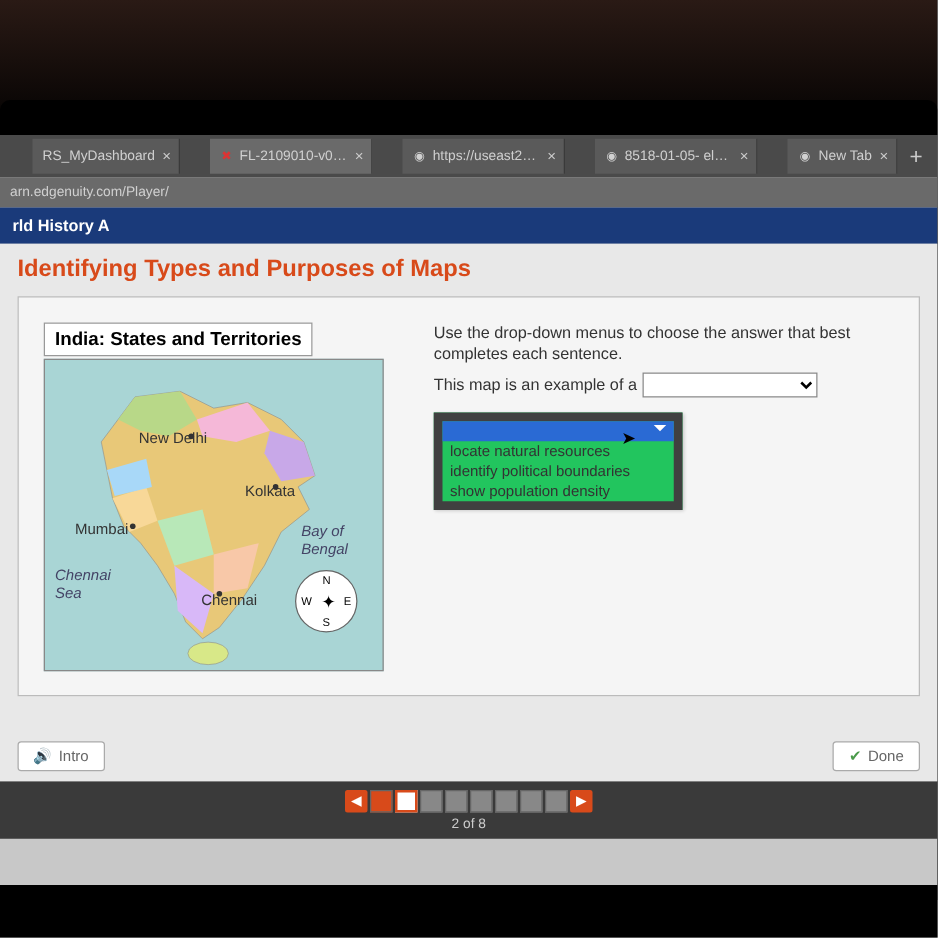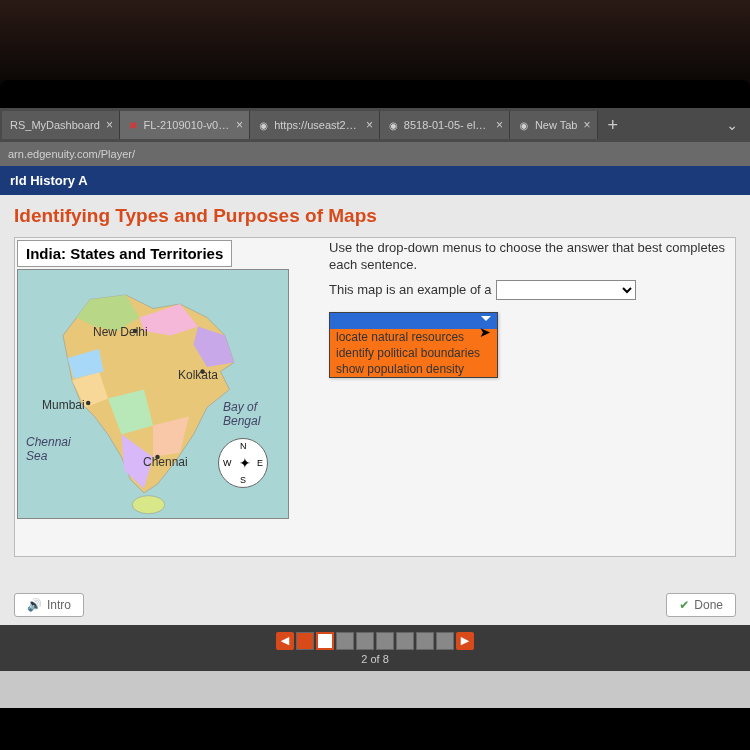--- a/index.html
+++ b/index.html
@@ -1,47 +1,47 @@
 <!DOCTYPE html>
 <html><head>
 <meta charset="utf-8">
 <style>
   * { margin: 0; padding: 0; box-sizing: border-box; font-family: Arial, sans-serif; }
   body { background: #1a1a1a; width: 750px; height: 750px; overflow: hidden; position: relative; }
   .photo-frame { position: absolute; top: 0; left: 0; width: 750px; height: 750px; background: linear-gradient(180deg, #2a1a15 0%, #000 15%); }
   .laptop { position: absolute; top: 80px; left: 0; width: 750px; height: 640px; background: #000; border-radius: 8px 8px 0 0; padding: 28px 0 0 0; }
   .screen { background: #c8c8c8; width: 750px; height: 600px; position: relative; }
   .tabbar { background: #4a4a4a; height: 34px; display: flex; align-items: center; padding-left: 2px; gap: 0; }
-  .tab { background: #5a5a5a; color: #d0d0d0; font-size: 11px; height: 28px; display: flex; align-items: center; padding: 0 6px 0 8px; border-right: 1px solid #3a3a3a; min-width: 0; flex: 0 0 auto; max-width: 130px; position: relative; }
+  .tab { background: #5a5a5a; color: #d0d0d0; font-size: 11px; height: 28px; display: flex; align-items: center; padding: 0 6px 0 8px; border-right: 1px solid #3a3a3a; min-width: 0; flex: 0 0 auto; max-width: 130px; position: relative; margin-left: 24px; }
   .tab.active { background: #6a6a6a; }
   .tab-title { white-space: nowrap; overflow: hidden; text-overflow: ellipsis; max-width: 90px; }
   .tab-close { margin-left: 6px; font-size: 12px; color: #ccc; }
   .tab-icon { width: 12px; height: 12px; margin-right: 5px; display: inline-flex; align-items: center; justify-content: center; font-size: 10px; }
   .tab-add { color: #ccc; font-size: 18px; padding: 0 10px; }
   .tab-overflow { color: #ccc; font-size: 14px; margin-left: auto; padding: 0 12px; }
   .addrbar { background: #6a6a6a; height: 24px; display: flex; align-items: center; padding: 0 8px; }
   .addr { color: #d0d0d0; font-size: 11px; }
   .course-header { background: #1a3a7a; color: #fff; font-size: 13px; font-weight: bold; padding: 7px 10px; }
   .content { background: #e8e8e8; padding: 10px 14px 0 14px; height: 430px; position: relative; }
   .lesson-title { color: #d84a1a; font-size: 19px; font-weight: bold; margin-bottom: 10px; }
-  .panel { background: #f5f5f5; border: 1px solid #bbb; display: flex; padding: 2px; gap: 12px; height: 320px; }
+  .panel { background: #f5f5f5; border: 1px solid #bbb; display: flex; padding: 20px; gap: 12px; height: 320px; }
   .map-col { width: 300px; }
   .map-title-box { background: #fff; border: 1px solid #999; padding: 4px 8px; font-size: 15px; font-weight: bold; display: inline-block; margin-bottom: 2px; }
   .india-map { width: 272px; height: 250px; position: relative; background: #a9d5d5; border: 1px solid #888; overflow: hidden; }
   .india-map svg { width: 100%; height: 100%; }
   .map-label { position: absolute; font-size: 12px; color: #333; }
   .map-label.italic { font-style: italic; color: #446; }
   .compass { position: absolute; right: 20px; bottom: 30px; width: 50px; height: 50px; background: #fff; border-radius: 50%; border: 1px solid #666; display: flex; align-items: center; justify-content: center; }
   .compass-inner { font-size: 9px; text-align: center; position: relative; width: 100%; height: 100%; }
   .compass-inner span { position: absolute; }
   .q-col { flex: 1; font-size: 13px; color: #333; position: relative; }
   .q-instruct { margin-bottom: 6px; line-height: 1.3; }
   .q-line { margin-bottom: 15px; display: flex; align-items: center; gap: 4px; flex-wrap: wrap; }
   select.dd { font-size: 12px; padding: 1px 2px; background: #fff; border: 1px solid #888; min-width: 140px; }
-  .dropdown-open { position: absolute; top: 72px; left: 0; width: 169px; background: #f97316; border: 1px solid #404040; font-size: 12px; box-shadow: 1px 1px 3px rgba(0,0,0,0.2); }
+  .dropdown-open { position: absolute; top: 72px; left: 0; width: 199px; background: #22c55e; border: 7px solid #404040; font-size: 12px; box-shadow: 1px 1px 3px rgba(0,0,0,0.2); }
   .dropdown-open .dd-sel { background: #2a6ad4; height: 16px; position: relative; }
   .dropdown-open .dd-sel::after { content: ""; position: absolute; right: 6px; top: 3px; border-left: 5px solid transparent; border-right: 5px solid transparent; border-top: 5px solid #fff; }
   .cursor-arrow { position: absolute; top: 84px; left: 150px; font-size: 14px; color: #000; pointer-events: none; }
   .dropdown-open .opt { padding: 1px 6px; }
   .footer-bar { position: absolute; bottom: 8px; left: 14px; right: 14px; display: flex; justify-content: space-between; align-items: center; }
   .btn { background: #fff; border: 1px solid #aaa; border-radius: 3px; padding: 4px 12px; font-size: 12px; color: #666; display: flex; align-items: center; gap: 5px; }
   .btn .chk { color: #4a9a4a; }
   .pager { background: #3a3a3a; height: 46px; display: flex; flex-direction: column; align-items: center; justify-content: center; gap: 3px; }
   .pager-boxes { display: flex; gap: 2px; align-items: center; }
   .pager-nav { width: 18px; height: 18px; background: #d84a1a; color: #fff; font-size: 11px; display: flex; align-items: center; justify-content: center; border-radius: 2px; }

